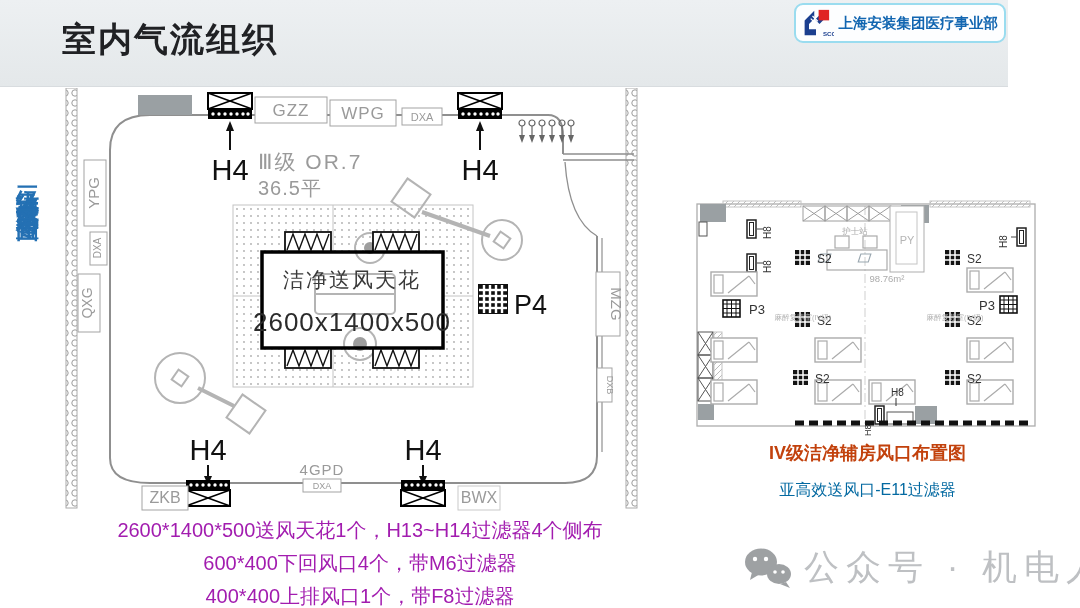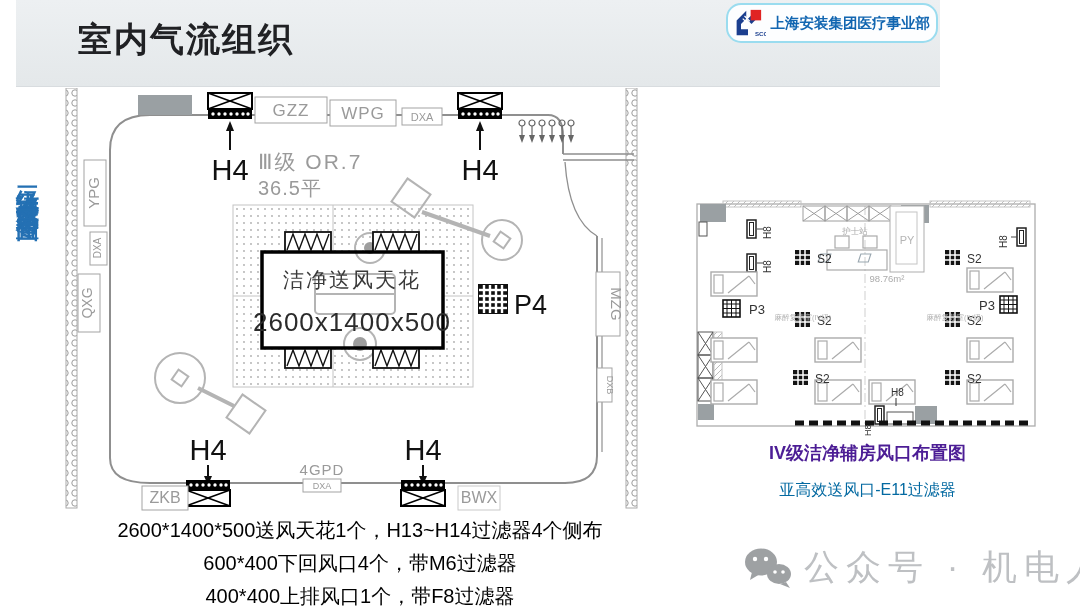--- a/index.html
+++ b/index.html
@@ -1,33 +1,33 @@
 <!DOCTYPE html>
 <html><head>
 <meta charset="utf-8">
 <style>
   html,body{margin:0;padding:0;background:#fff;}
   .slide{position:relative;width:1080px;height:608px;background:#ffffff;overflow:hidden;
          font-family:"Liberation Sans",sans-serif;}
   
-  .hdr{position:absolute;left:16px;top:0;width:924px;height:86px;
+  .hdr{position:absolute;left:0;top:0;width:1008px;height:86px;
        background:linear-gradient(#edf0f2,#e4e8ea);border-bottom:1px solid #d8dcdf;}
   .hdr-title{position:absolute;left:62px;top:17px;font-size:34px;font-weight:bold;
        color:#202124;letter-spacing:2px;}
   .logo-badge{position:absolute;right:2px;top:3px;width:212px;height:40px;background:#fdfeff;
-       border:2px solid #9adcef;border-radius:15px;display:flex;align-items:center;padding:0 6px;box-sizing:border-box;}
+       border:2px solid #9adcef;border-radius:9px;display:flex;align-items:center;padding:0 6px;box-sizing:border-box;}
   .logo-text{font-size:14.5px;font-weight:bold;color:#1266b1;margin-left:5px;white-space:nowrap;}
   
   .vtitle{position:absolute;left:13px;top:168px;writing-mode:vertical-rl;font-size:23px;
        font-weight:bold;color:#2470b3;letter-spacing:3px;}
   
   .or-notes{position:absolute;left:40px;top:514px;width:640px;text-align:center;z-index:2;}
-  .or-notes div{font-size:20px;color:#000000;line-height:33px;}
+  .or-notes div{font-size:20px;color:#a21caf;line-height:33px;}
   .aux-caption{position:absolute;left:695px;top:441px;width:345px;text-align:center;
-       font-size:18px;font-weight:bold;color:#4c1d95;z-index:2;}
+       font-size:18px;font-weight:bold;color:#c2410c;z-index:2;}
   .aux-notes{position:absolute;left:695px;top:474px;width:345px;text-align:center;z-index:2;}
   .aux-notes div{font-size:16px;color:#0369a1;line-height:32.5px;}
   
   .wm{position:absolute;left:742px;top:544px;display:flex;align-items:center;z-index:1;opacity:.85;}
   .wm-text{font-size:35px;color:#b3b6b9;letter-spacing:7px;margin-left:10px;white-space:nowrap;}
   svg text{font-family:"Liberation Sans",sans-serif;}
 </style>
 </head>
 <body>
 

